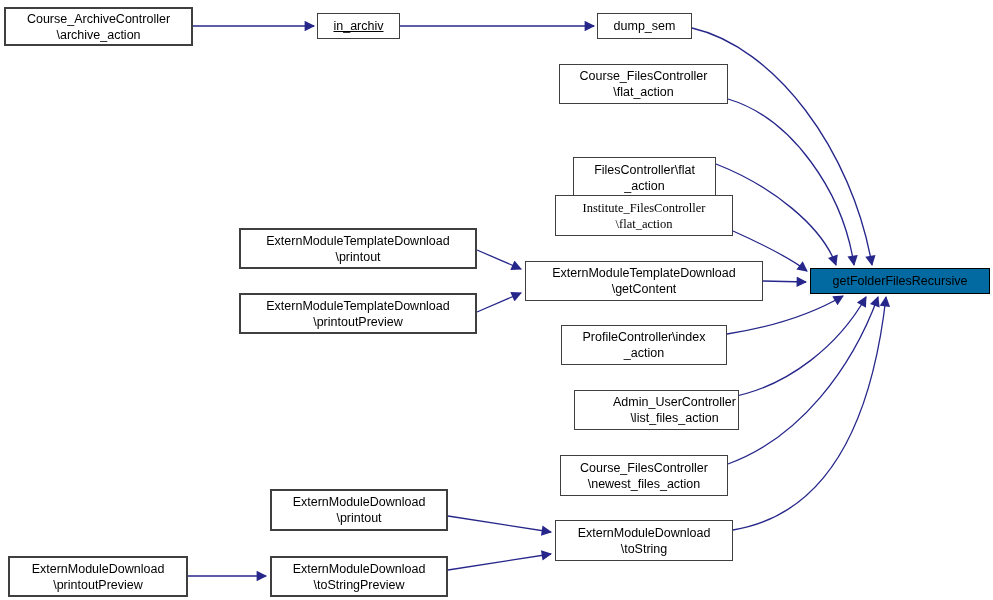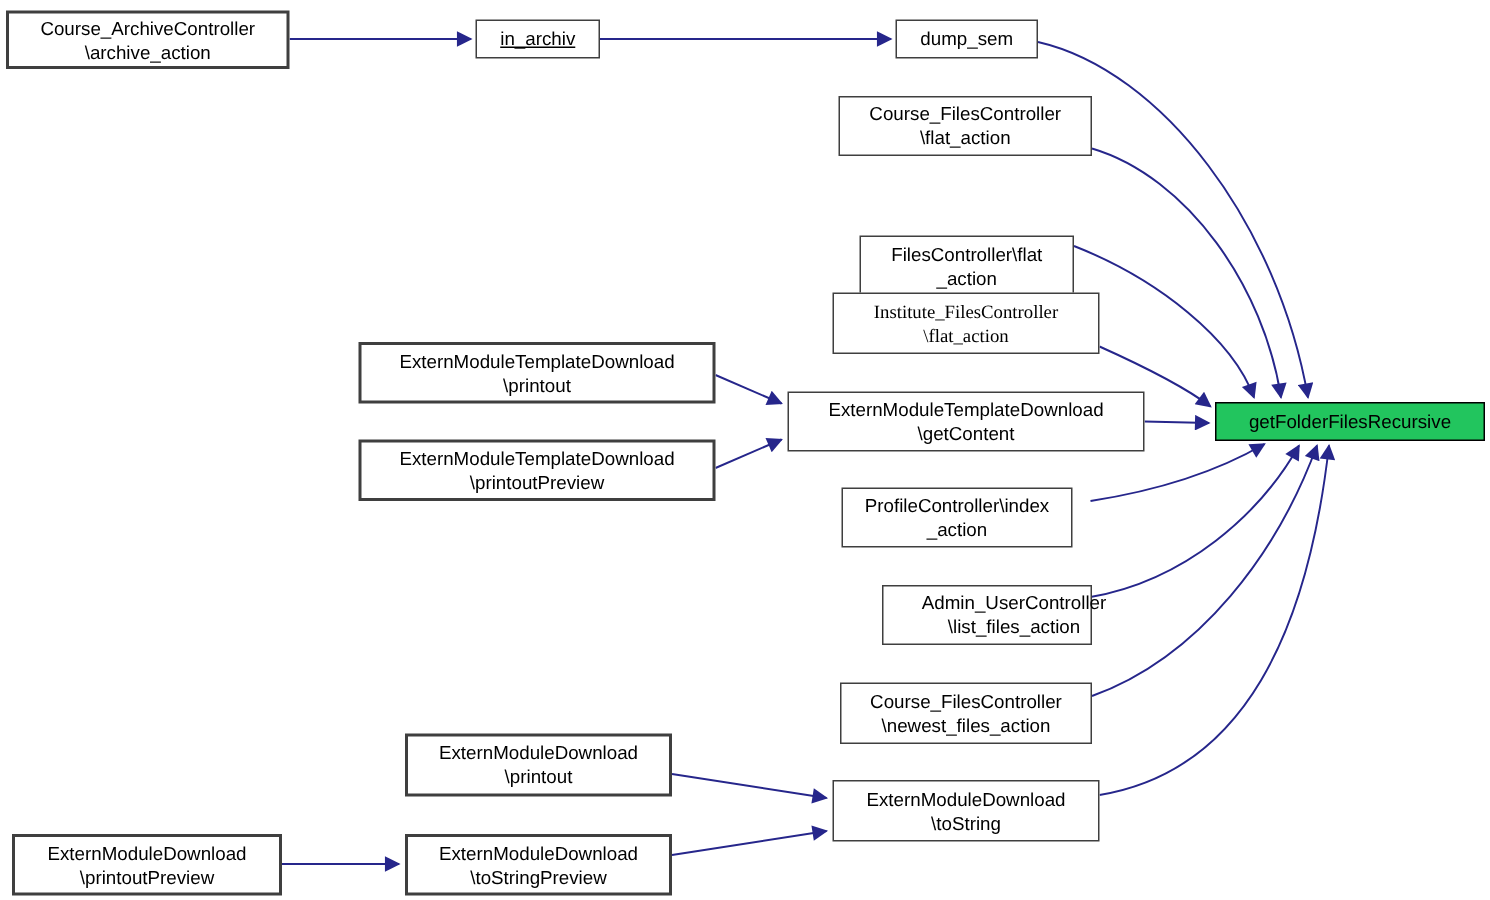--- a/index.html
+++ b/index.html
@@ -21,37 +21,37 @@
     border: 1px solid #3f3f3f;
     color: #000000;
     font-size: 12.5px; line-height: 16px;
     text-align: center;
     white-space: pre-line;
     display: flex; align-items: center; justify-content: center;
     cursor: pointer;
   }
   .node.thick { border-width: 2px; text-align: center; }
   .node.main {
-    background: #22c55e;
+    background: #0369a1;
     border-color: #000000;
     cursor: default;
   }
   
   .n0  { left: 4px;   top: 7px;   width: 189px; height: 39px; }
   .n1  { left: 317px; top: 13px;  width: 83px;  height: 26px; text-decoration: underline; }
   .n2  { left: 597px; top: 13px;  width: 95px;  height: 26px; }
   .n3  { left: 559px; top: 64px;  width: 169px; height: 40px; }
   .n4  { left: 573px; top: 129px; width: 143px; height: 41px; margin-top: 28px; }
   .n5  { left: 555px; top: 195px; width: 178px; height: 41px; font-family: Liberation Serif, serif; }
   .n6  { left: 239px; top: 228px; width: 238px; height: 41px; }
   .n7  { left: 239px; top: 293px; width: 238px; height: 41px; }
   .n8  { left: 525px; top: 261px; width: 238px; height: 40px; }
   .n9  { left: 810px; top: 268px; width: 180px; height: 26px; }
-  .n10 { left: 561px; top: 325px; width: 154px; height: 40px; }
-  .n11 { left: 588px; top: 390px; width: 140px; height: 40px; padding-left: 36px; }
+  .n10 { left: 561px; top: 325px; width: 166px; height: 40px; }
+  .n11 { left: 574px; top: 390px; width: 165px; height: 40px; padding-left: 36px; }
   .n12 { left: 560px; top: 455px; width: 168px; height: 41px; }
   .n13 { left: 555px; top: 520px; width: 178px; height: 41px; }
   .n14 { left: 270px; top: 489px; width: 178px; height: 42px; }
   .n15 { left: 270px; top: 556px; width: 178px; height: 41px; }
   .n16 { left: 8px;   top: 556px; width: 180px; height: 41px; }
 </style>
 </head>
 <body>
 
 <div class="canvas">

